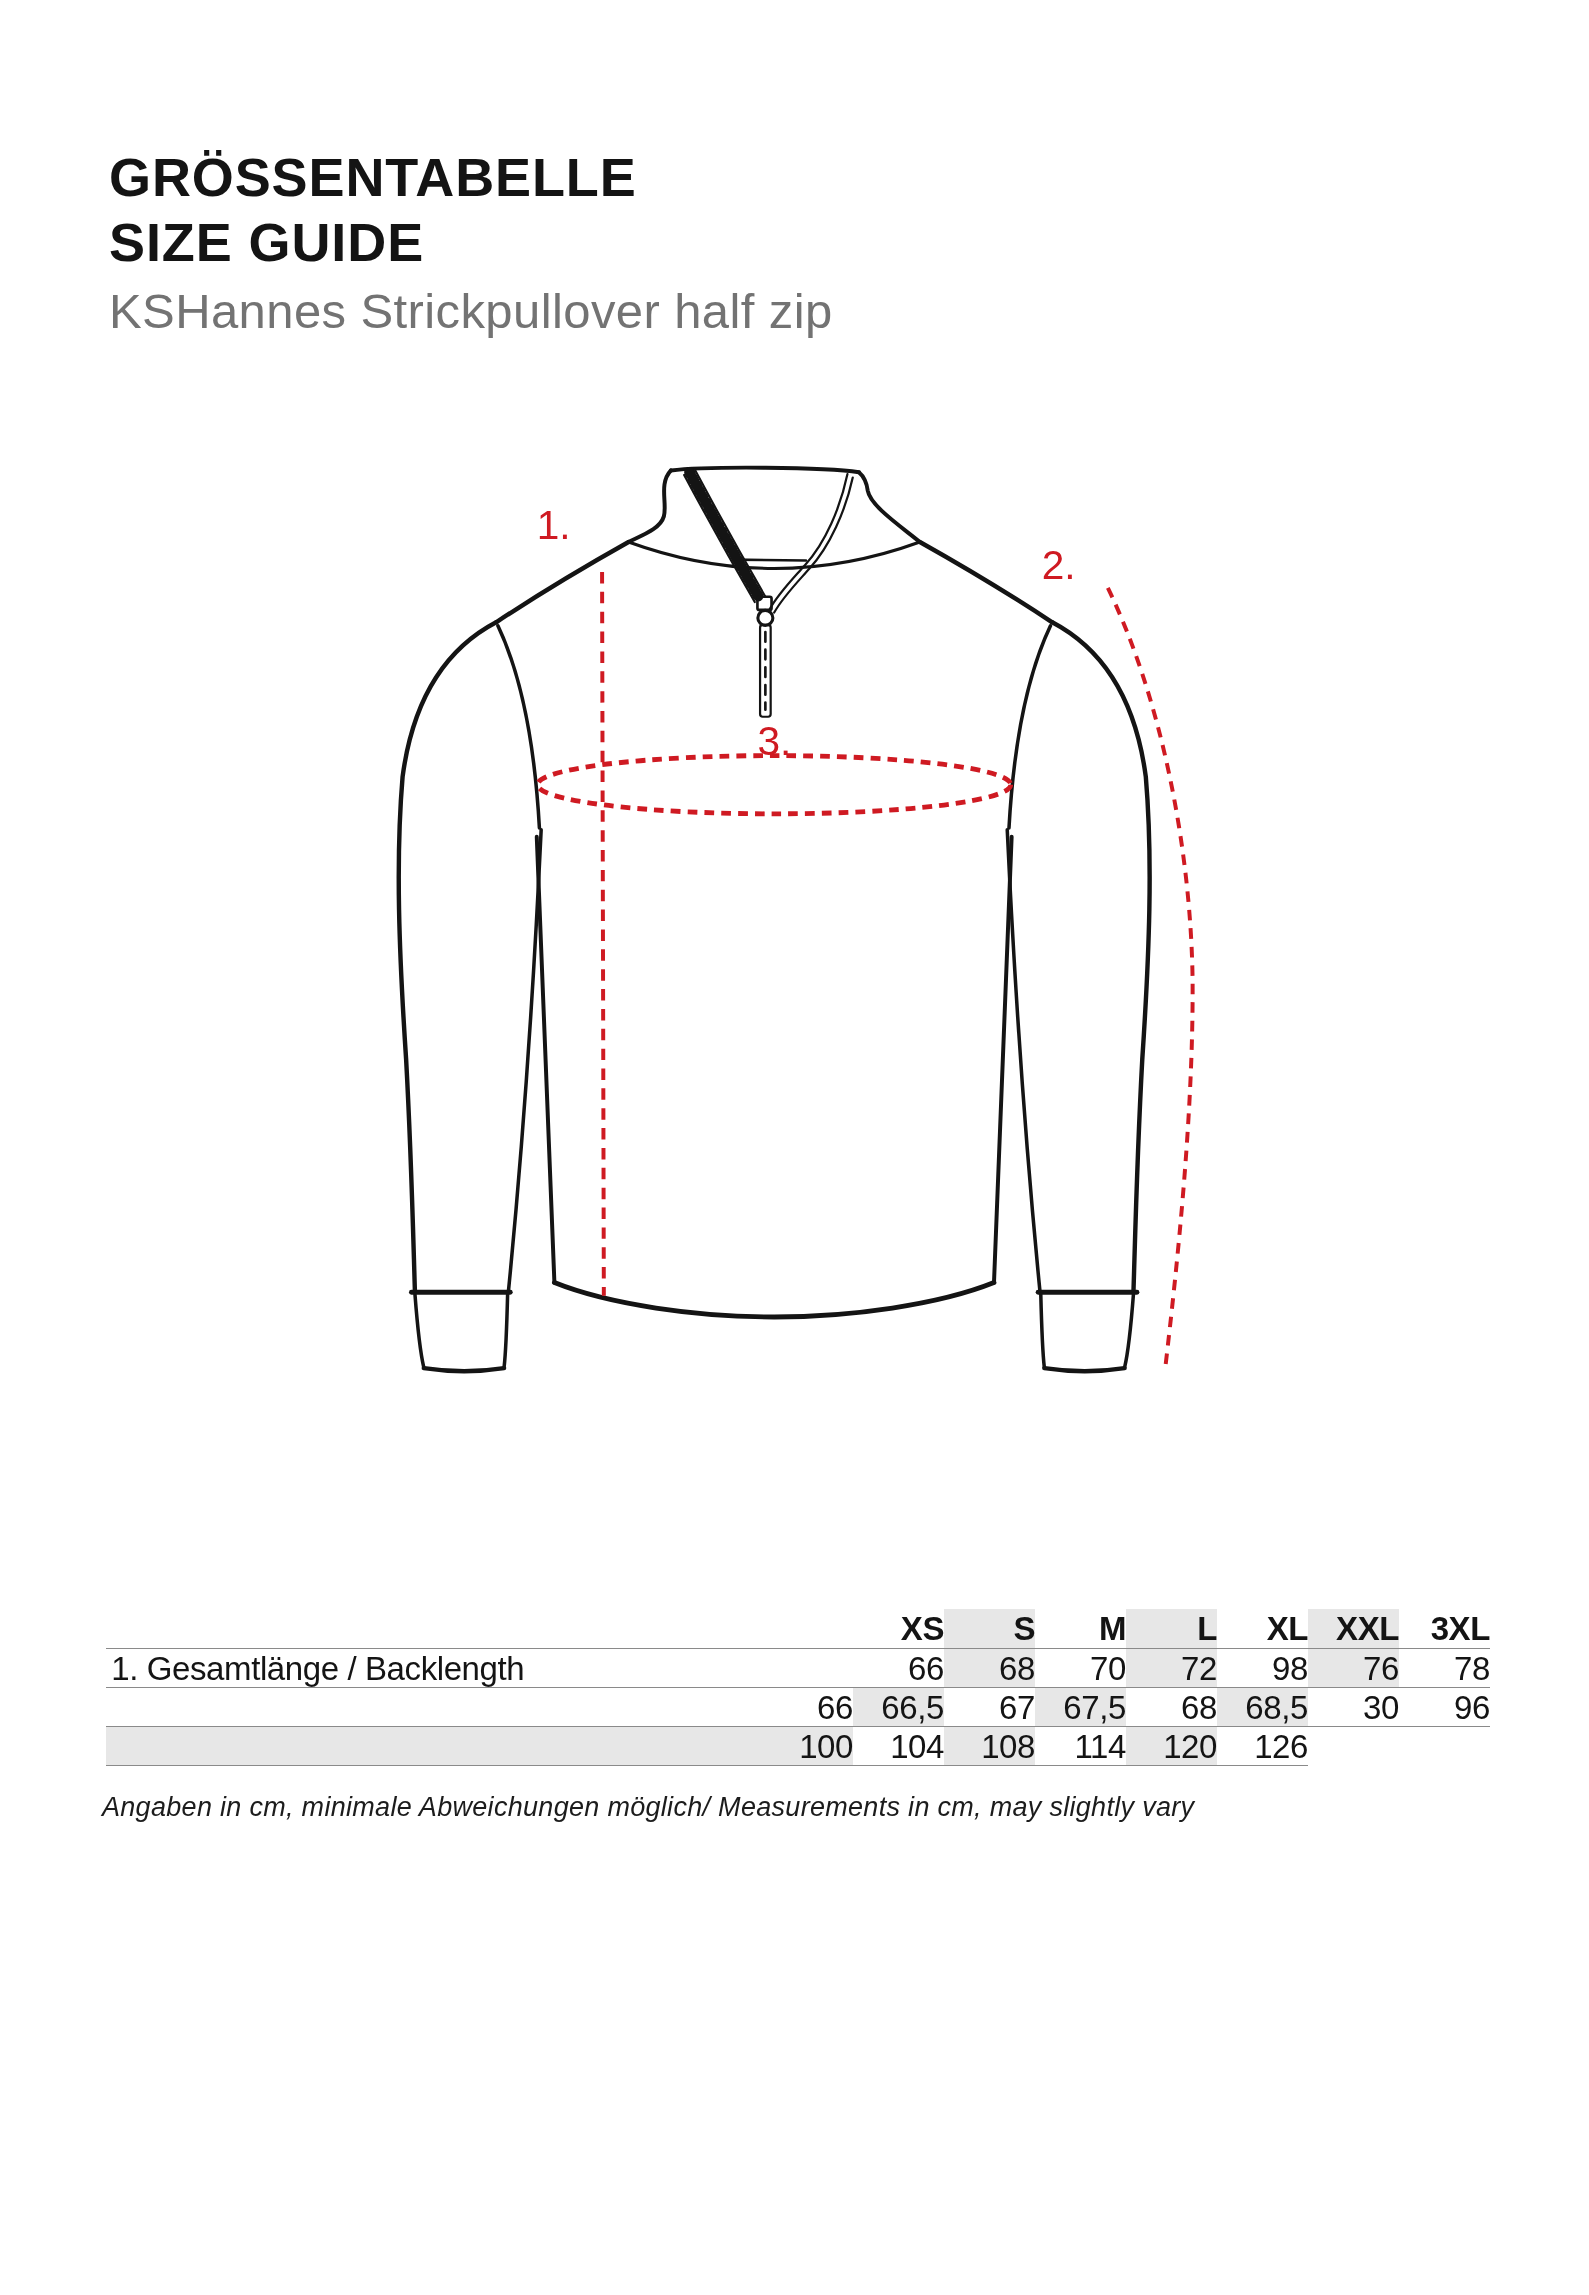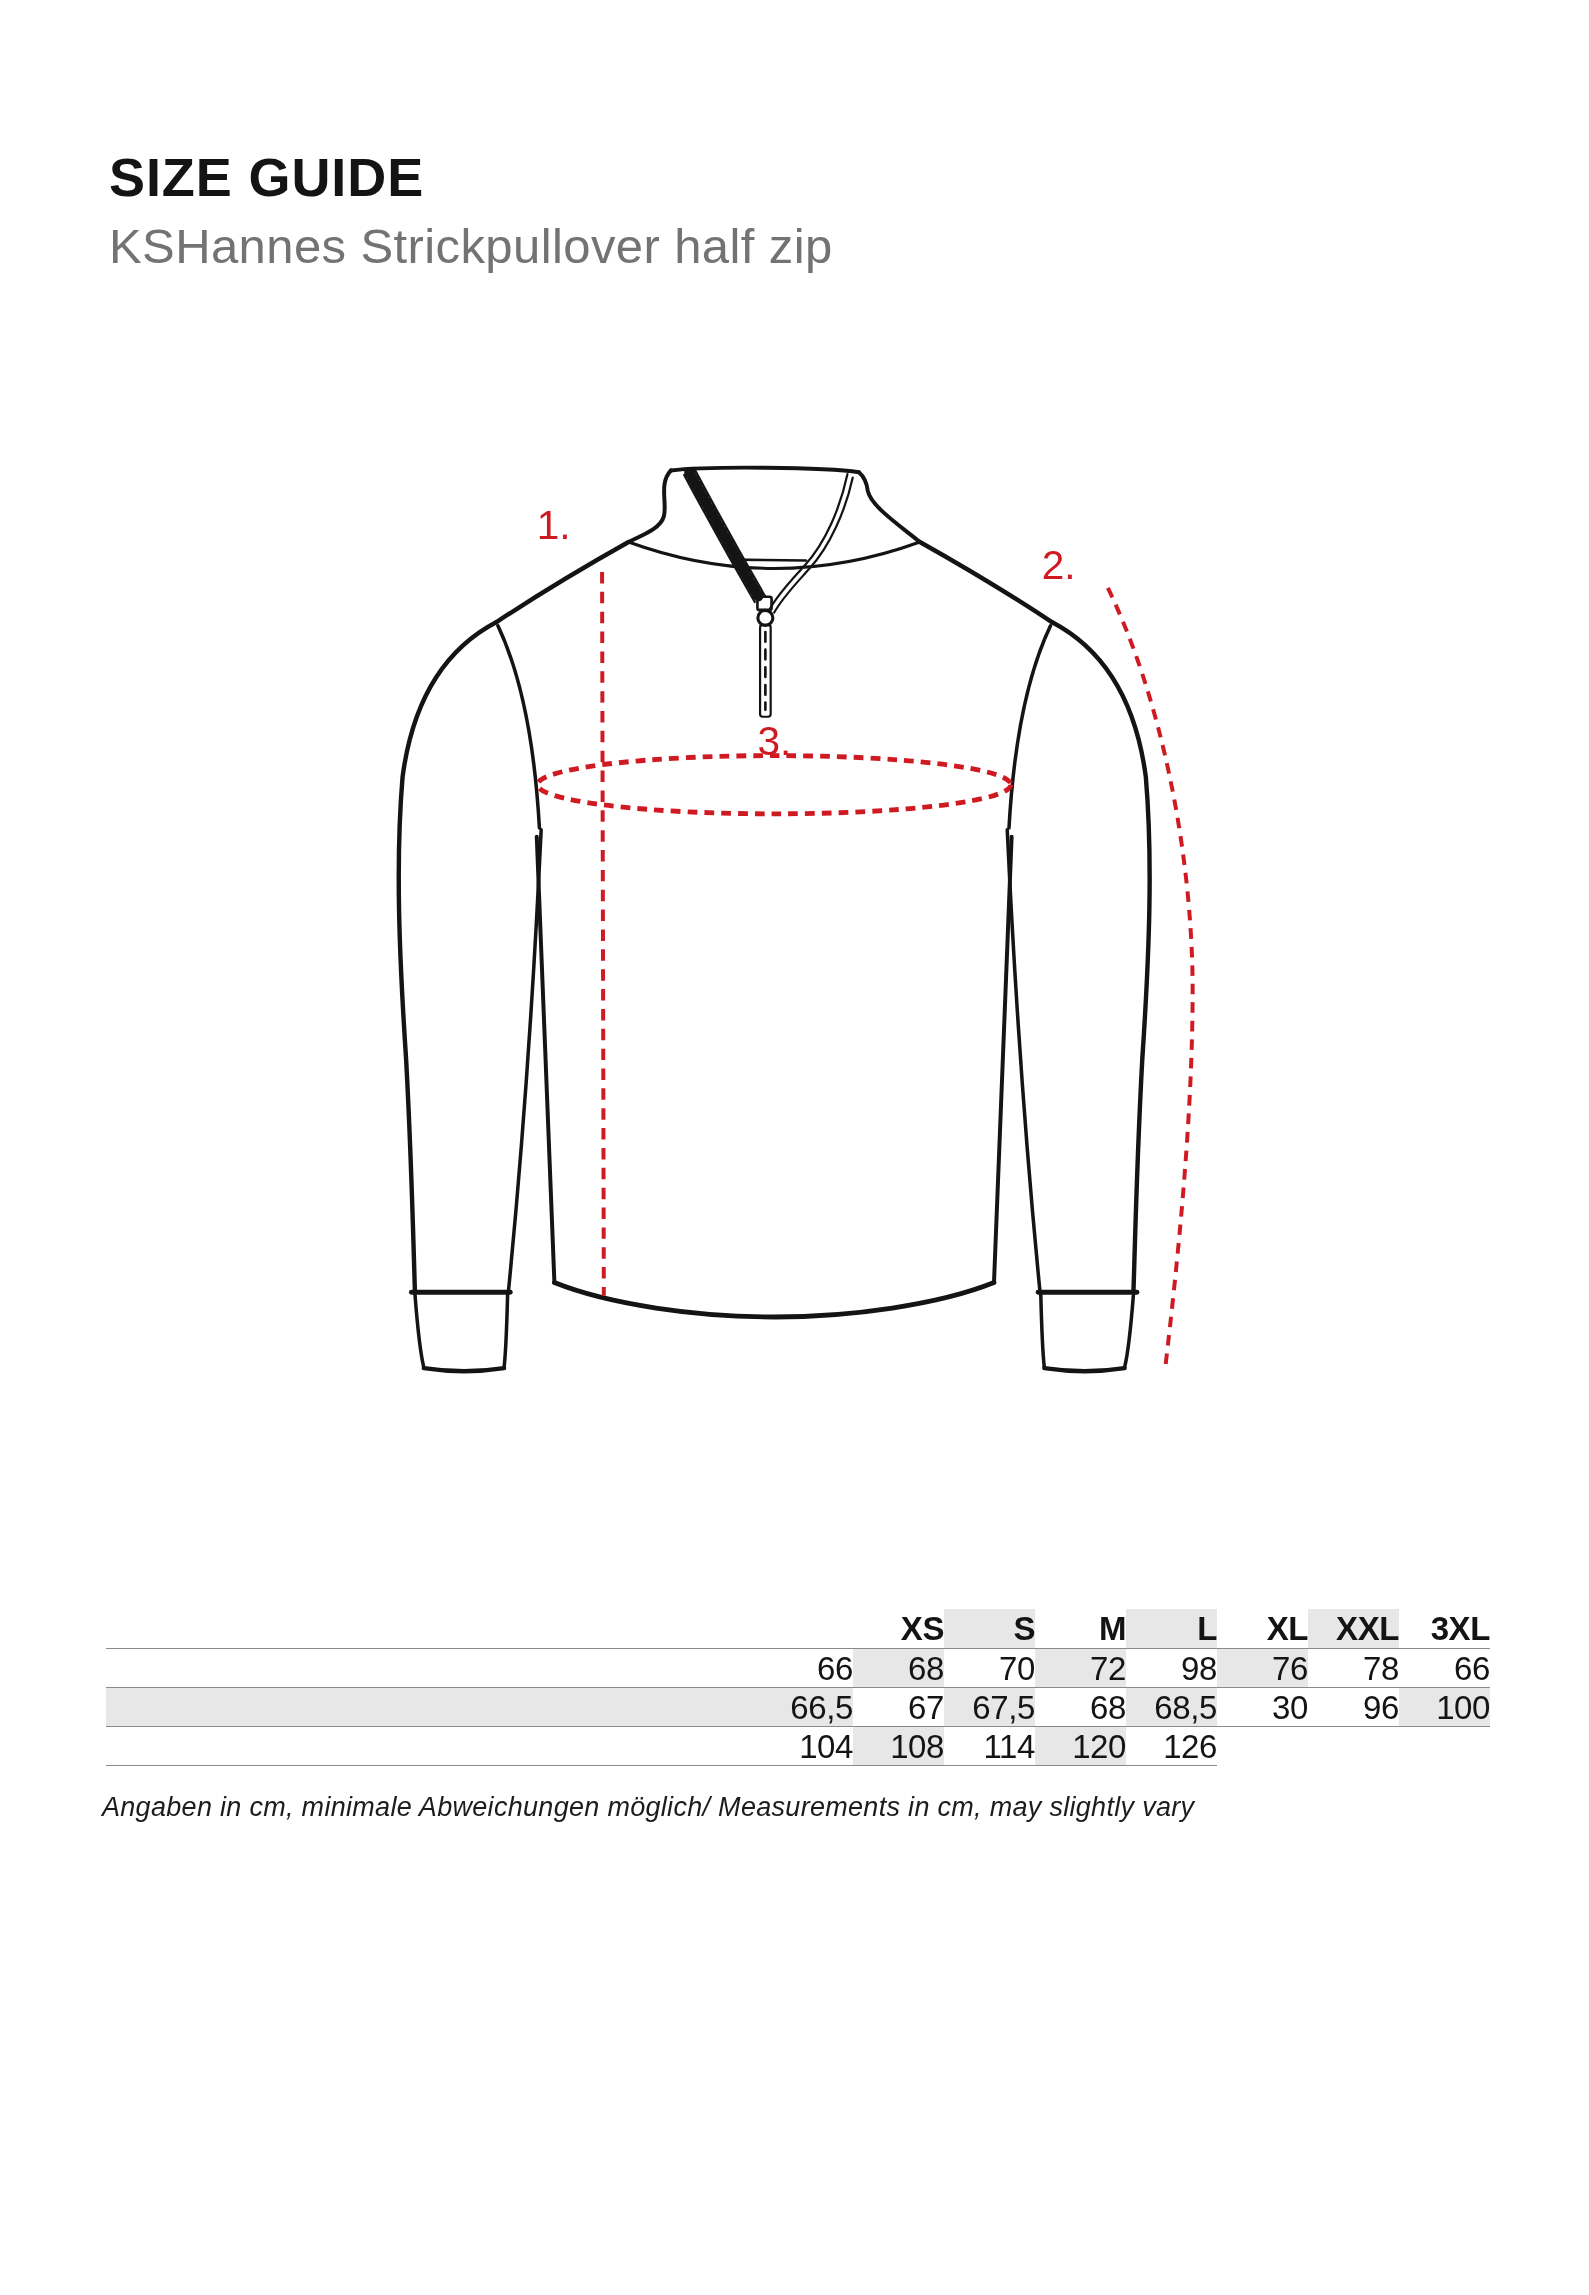--- a/index.html
+++ b/index.html
@@ -90,20 +90,21 @@
     font-style:italic;
     letter-spacing:0.3px;
     color:#1c1c1c;
     white-space:nowrap;
   }
 </style>
 </head>
 <body>
 
 <header class="title-block">
+  <div class="title-line">GRÖSSENTABELLE</div>
   <div class="title-line">SIZE GUIDE</div>
   <div class="subtitle-line">KSHannes Strickpullover half zip</div>
 </header>
 
 <svg class="diagram" viewBox="0 0 1800 2600" aria-hidden="true">
 
   <g>
 
     <path class="ln" stroke-width="4.5" d="M760,533 C800,528 935,529 973,535"></path>
     <path class="ln" stroke-width="4.5" d="M760,533 C746,548 756,570 752,585 C748,599 728,606 712,614"></path>
@@ -163,20 +164,21 @@
 
 <div class="size-table" id="size-table">
     <div class="cell hdr lbl"></div>
     <div class="cell hdr">XS</div>
     <div class="cell hdr shade">S</div>
     <div class="cell hdr">M</div>
     <div class="cell hdr shade">L</div>
     <div class="cell hdr">XL</div>
     <div class="cell hdr shade">XXL</div>
     <div class="cell hdr">3XL</div>
+    <div class="cell lbl">1. Gesamtlänge / Backlength</div>
     <div class="cell">66</div>
     <div class="cell shade">68</div>
     <div class="cell">70</div>
     <div class="cell shade">72</div>
     <div class="cell">98</div>
     <div class="cell shade">76</div>
     <div class="cell">78</div>
     <div class="cell">66</div>
     <div class="cell shade">66,5</div>
     <div class="cell">67</div>

